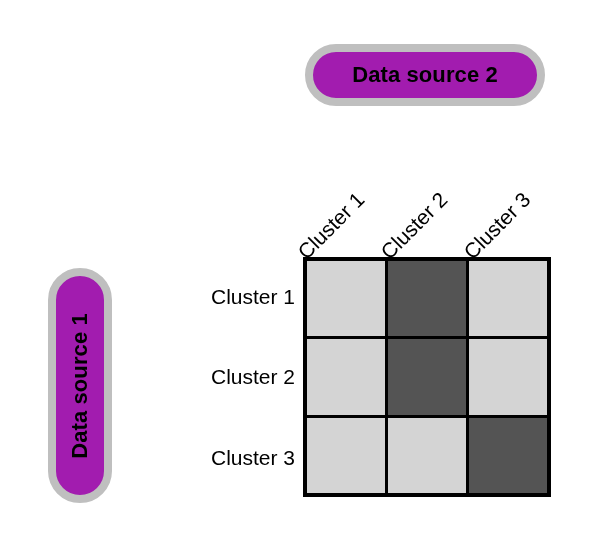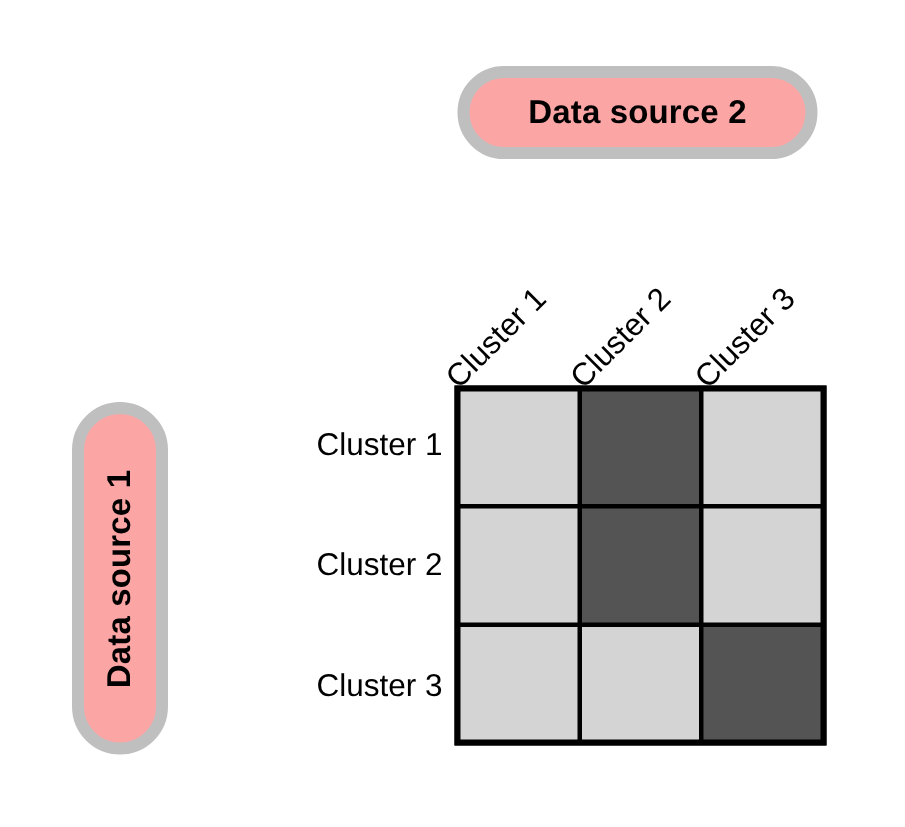--- a/index.html
+++ b/index.html
@@ -17,21 +17,21 @@
     width: 603px;
     height: 551px;
     background: #ffffff;
     overflow: hidden;
   }
 
   
   .pill {
     position: absolute;
     box-sizing: border-box;
-    background: #fca5a5;
+    background: #a21caf;
     border: 8px solid #bfbfbf;
     display: flex;
     align-items: center;
     justify-content: center;
   }
   .pill-label {
     font-weight: bold;
     color: #000000;
     white-space: nowrap;
     letter-spacing: 0.1px;

